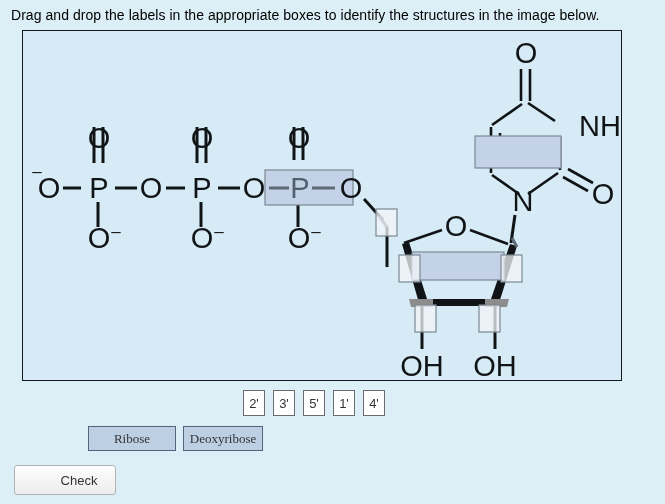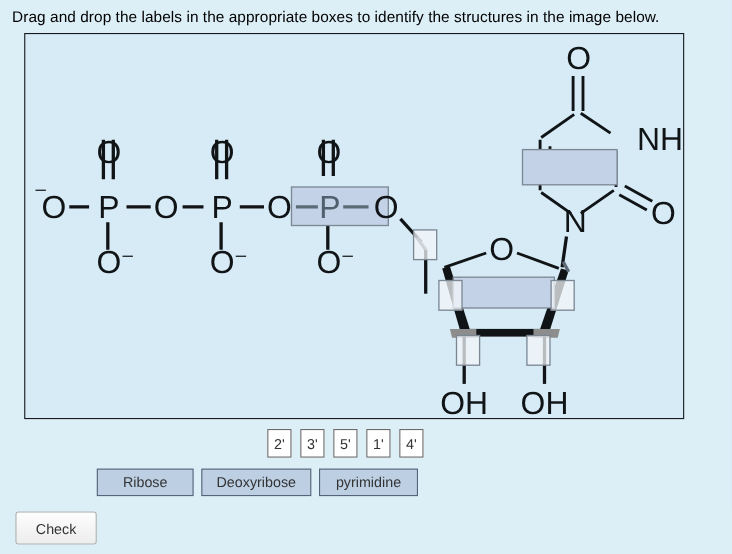--- a/index.html
+++ b/index.html
@@ -70,37 +70,39 @@
     background: #bccfe3;
     border: 1px solid #55647a;
     box-sizing: border-box;
     display: flex;
     align-items: center;
     justify-content: center;
     font-size: 13px;
     color: #333333;
     padding: 0 10px;
     min-width: 76px;
+    font-family: Liberation Serif, serif;
   }
   #check-button {
     position: absolute;
     left: 14px;
     top: 465px;
     width: 72px;
     height: 28px;
     border: 1px solid #b3b3b3;
     border-radius: 3px;
     background: linear-gradient(180deg, #fdfdfd 0%, #ededed 100%);
     font-size: 13px;
     color: #333333;
     font-family: "Liberation Sans", sans-serif;
     cursor: pointer;
     display: flex;
     align-items: center;
     justify-content: center;
+    padding-left: 28px;
   }
   .atom {
     font-family: "Liberation Sans", sans-serif;
     font-size: 29px;
     fill: #111417;
   }
   .atom-sm {
     font-family: "Liberation Sans", sans-serif;
     font-size: 17px;
     fill: #111417;
@@ -268,17 +270,16 @@
 <div class="droprow" id="num-row">
   <div class="num-box">2'</div>
   <div class="num-box">3'</div>
   <div class="num-box">5'</div>
   <div class="num-box">1'</div>
   <div class="num-box">4'</div>
 </div>
 
 <div class="droprow" id="label-row">
   <div class="label-chip" style="width:88px">Ribose</div>
-  <div class="label-chip" style="width:100px">Deoxyribose</div>
-  <div class="label-chip" style="width:90px">pyrimidine</div>
+  <div class="label-chip" style="width:80px">Deoxyribose</div>
 </div>
 
 <div id="check-button">Check</div>
 
 </body></html>

